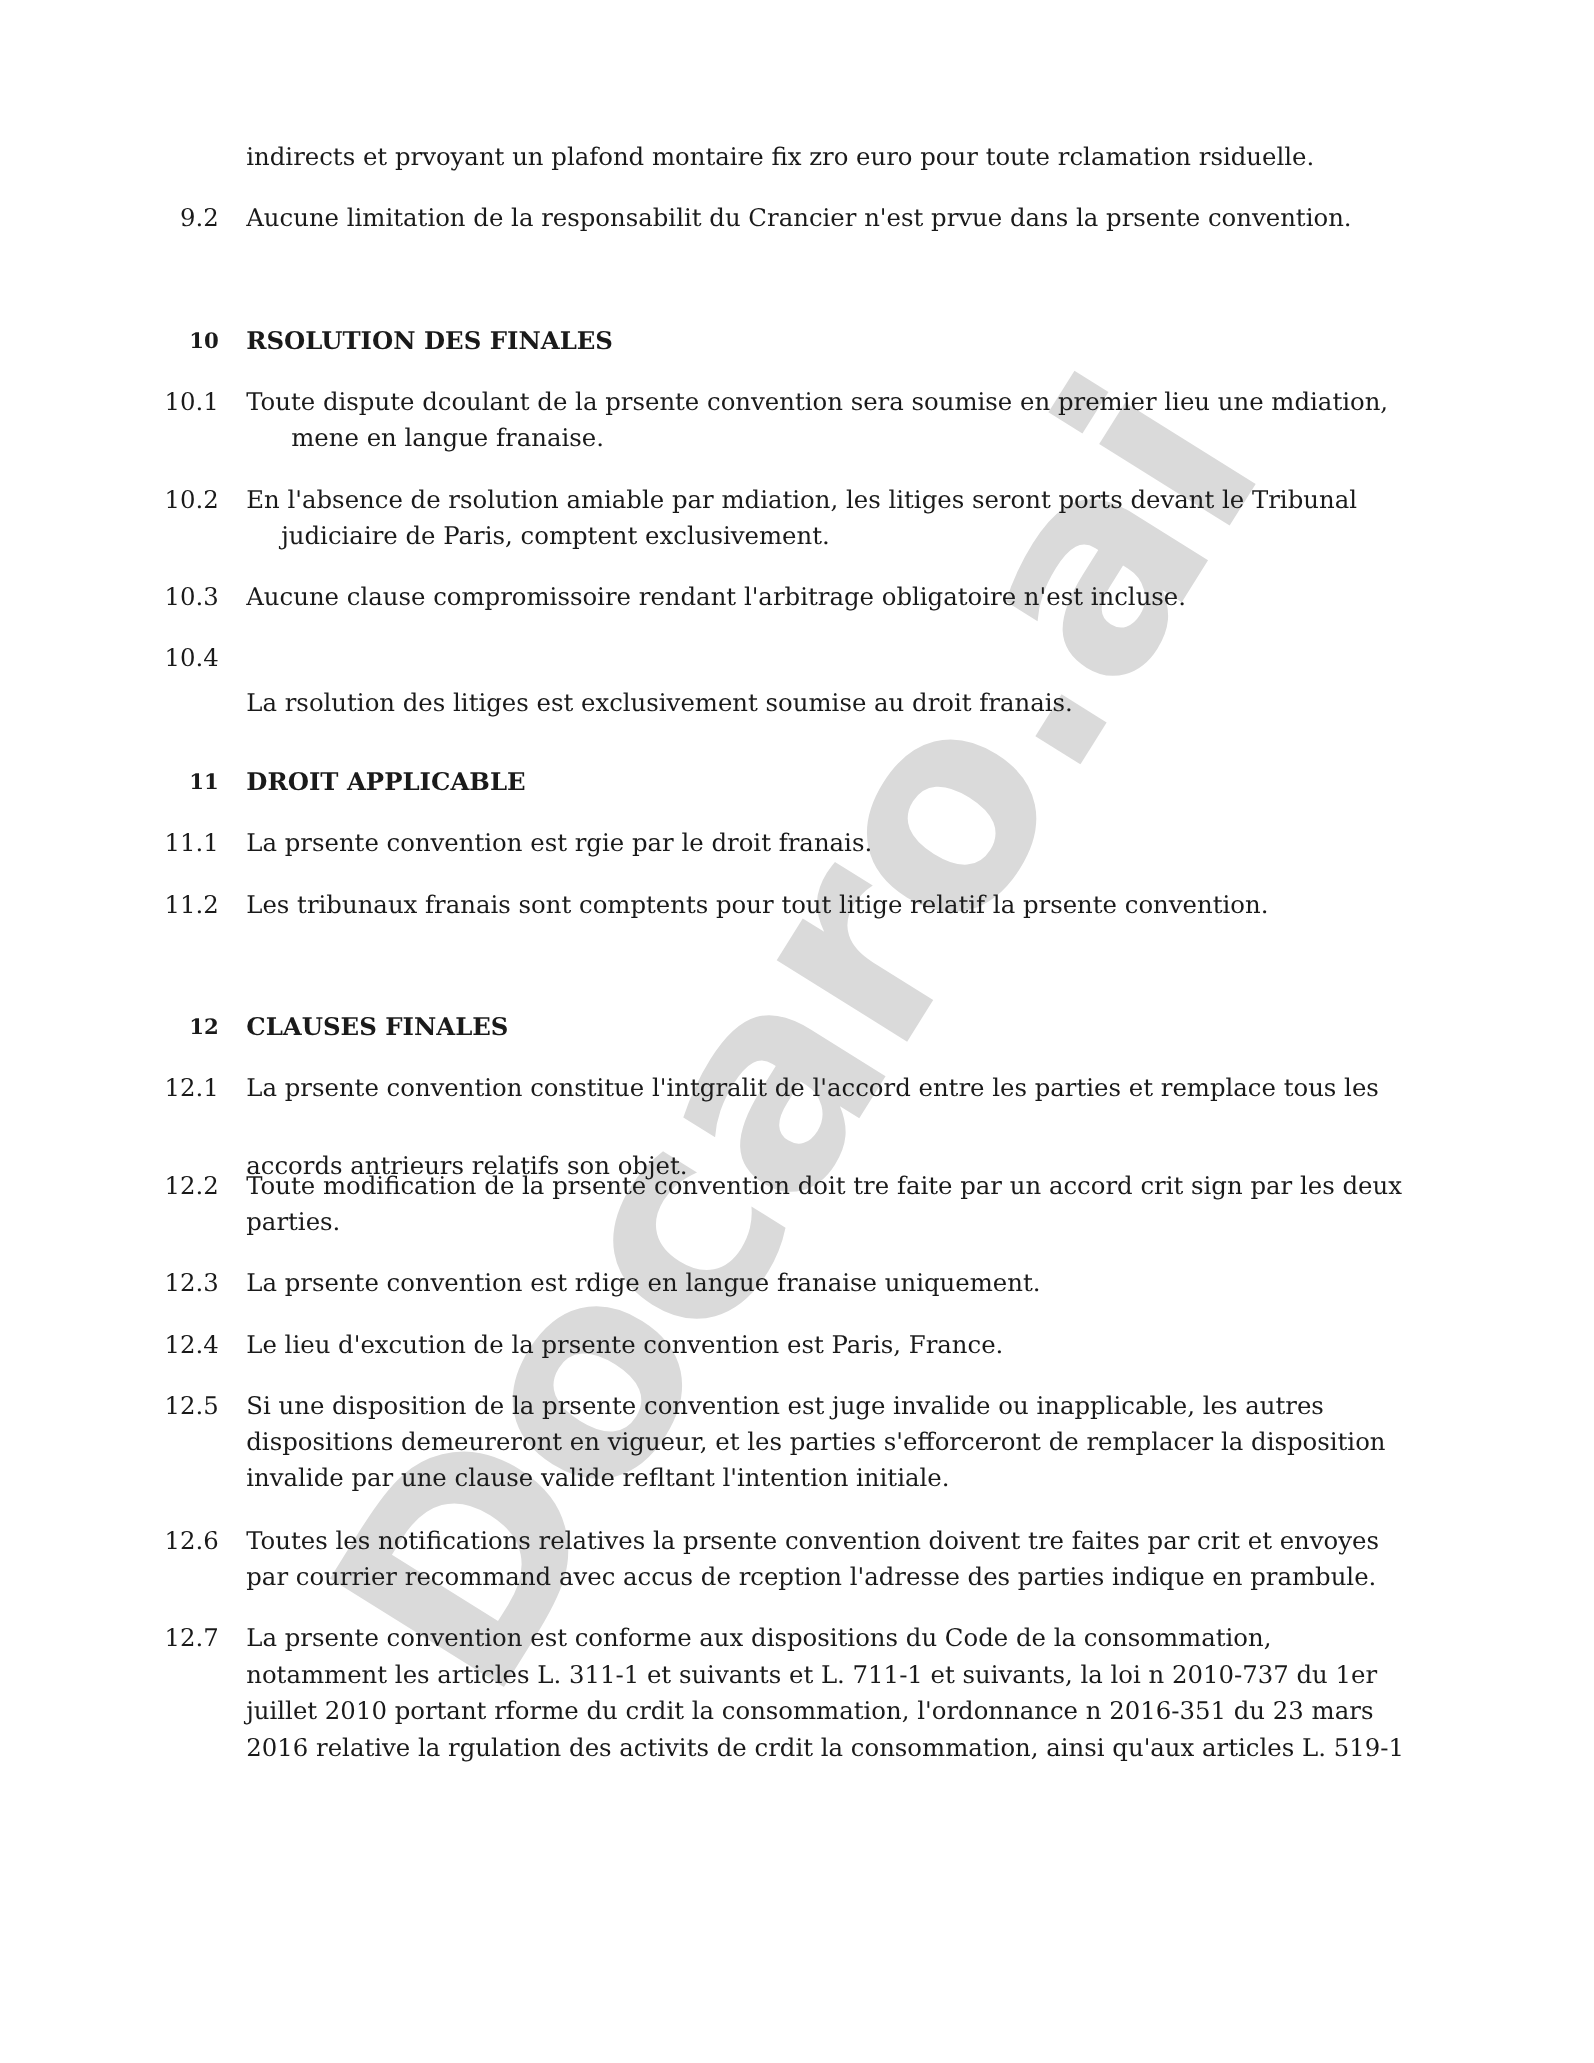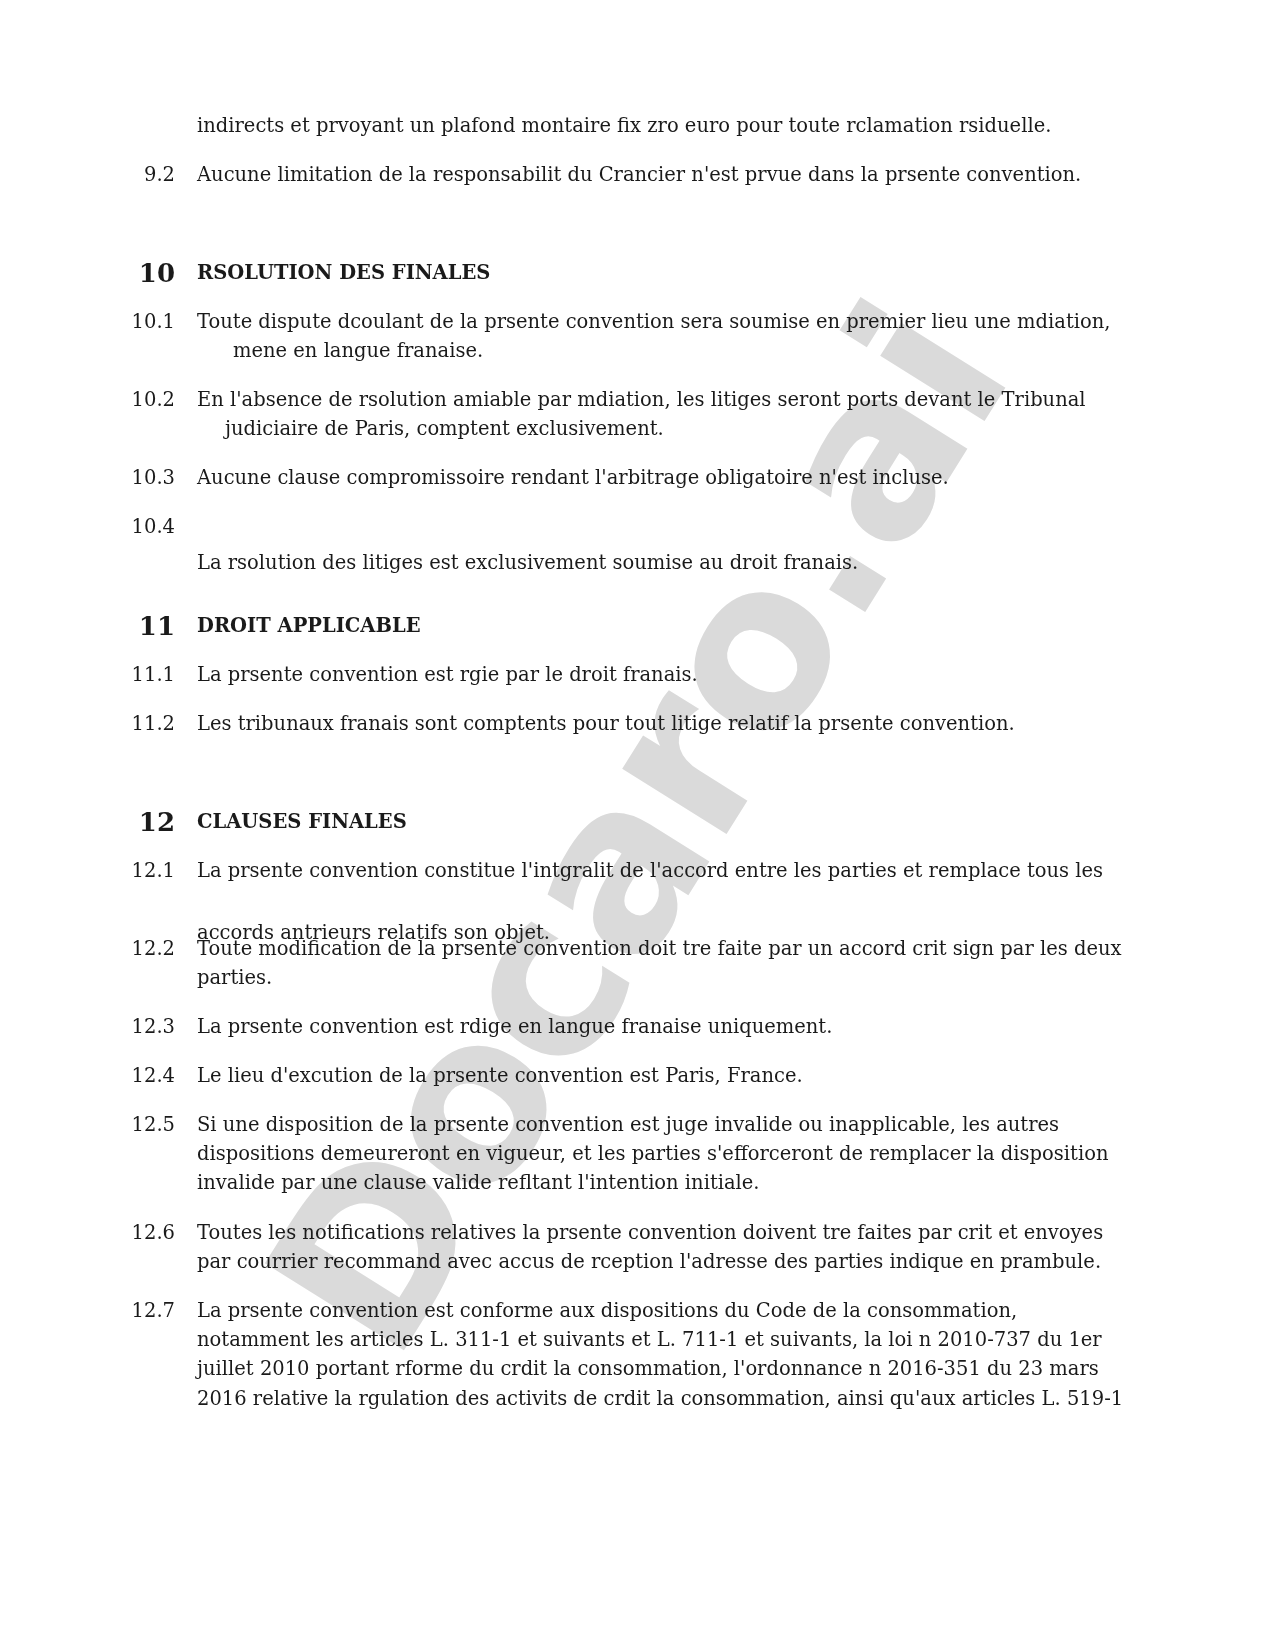--- a/index.html
+++ b/index.html
@@ -52,21 +52,21 @@
     }
     .num {
       position: absolute;
       font-size: 19.5px;
       line-height: 30px;
       text-align: right;
       width: 60px;
     }
     .heading-num {
       position: absolute;
-      font-size: 26px;
+      font-size: 17px;
       line-height: 30px;
       font-weight: bold;
       text-align: right;
       width: 60px;
     }
     .heading-title {
       position: absolute;
       left: 207px;
       font-size: 19.5px;
       line-height: 30px;

